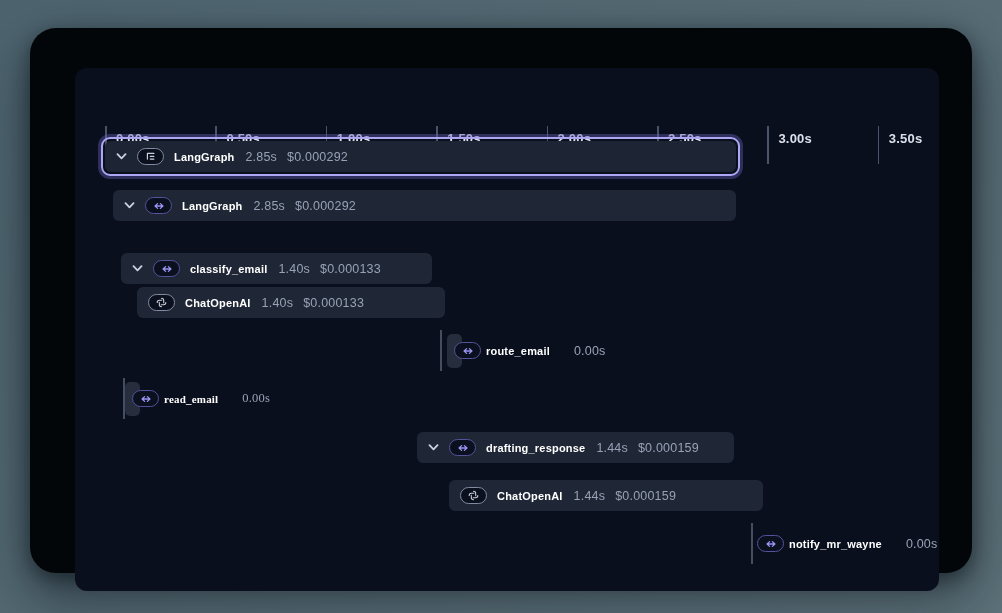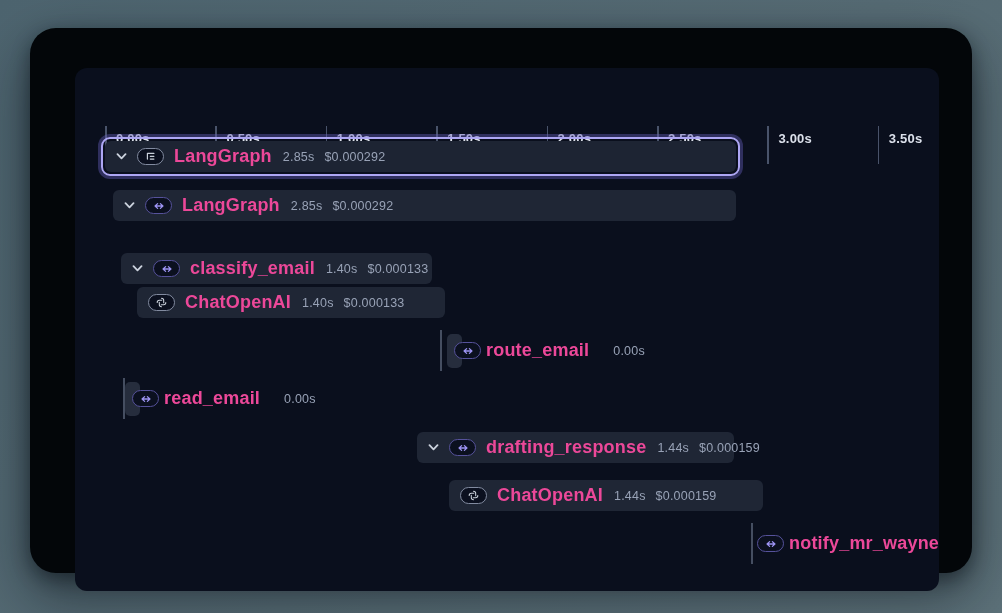--- a/index.html
+++ b/index.html
@@ -37,21 +37,21 @@
   .minibar{position:absolute;width:15px;height:34px;top:-1.5px;background:#262d3d;border-radius:5px;cursor:pointer;}
   .minitext{position:absolute;top:0;height:31px;display:flex;align-items:center;gap:23px;}
   .pill{
     width:27px;height:17px;border-radius:9px;background:#0b101f;
     display:flex;align-items:center;justify-content:center;flex:0 0 auto;box-sizing:border-box;
   }
   .pill.gray{border:1.5px solid #828ba0;}
   .pill.purple{border:1.5px solid #56529b;}
   .minirow .pill{position:absolute;top:7px;}
   .chev{display:flex;align-items:center;flex:0 0 auto;cursor:pointer;}
-  .rname{font-size:18px;font-weight:700;color:#ec4899;letter-spacing:.2px;white-space:nowrap;}
+  .rname{font-size:11px;font-weight:700;color:#ffffff;letter-spacing:.2px;white-space:nowrap;}
   .rdur,.rcost{font-size:12.5px;font-weight:400;color:#98a2b6;letter-spacing:.2px;white-space:nowrap;}
   .rdur{margin-left:1px;}
 </style>
 </head>
 <body>
 
 <div id="stage">
   <div class="panel">
     <div class="pane">
       <div id="axis">
@@ -141,21 +141,21 @@
             <span class="pill purple" style="left: 379px;">
               <svg width="14" height="12" viewBox="0 0 16 14">
                 <path d="M3.4 7 H12.6 M6.4 4.2 L3.4 7 L6.4 9.8 M9.6 4.2 L12.6 7 L9.6 9.8" stroke="#9c93f2" stroke-width="1.5" fill="none" stroke-linecap="round" stroke-linejoin="round"></path>
               </svg>
             </span>
             <div class="minitext" style="left: 411px;">
               <span class="rname">route_email</span>
               <span class="rdur">0.00s</span>
             </div>
           </div>
-          <div class="minirow" style="top: 315px;">
+          <div class="minirow" style="top: 315px; font-family: Liberation Serif, serif;">
             <div class="miniline" style="left: 48px;"></div>
             <div class="minibar" style="left: 50px;"></div>
             <span class="pill purple" style="left: 57px;">
               <svg width="14" height="12" viewBox="0 0 16 14">
                 <path d="M3.4 7 H12.6 M6.4 4.2 L3.4 7 L6.4 9.8 M9.6 4.2 L12.6 7 L9.6 9.8" stroke="#9c93f2" stroke-width="1.5" fill="none" stroke-linecap="round" stroke-linejoin="round"></path>
               </svg>
             </span>
             <div class="minitext" style="left: 89px;">
               <span class="rname">read_email</span>
               <span class="rdur">0.00s</span>

